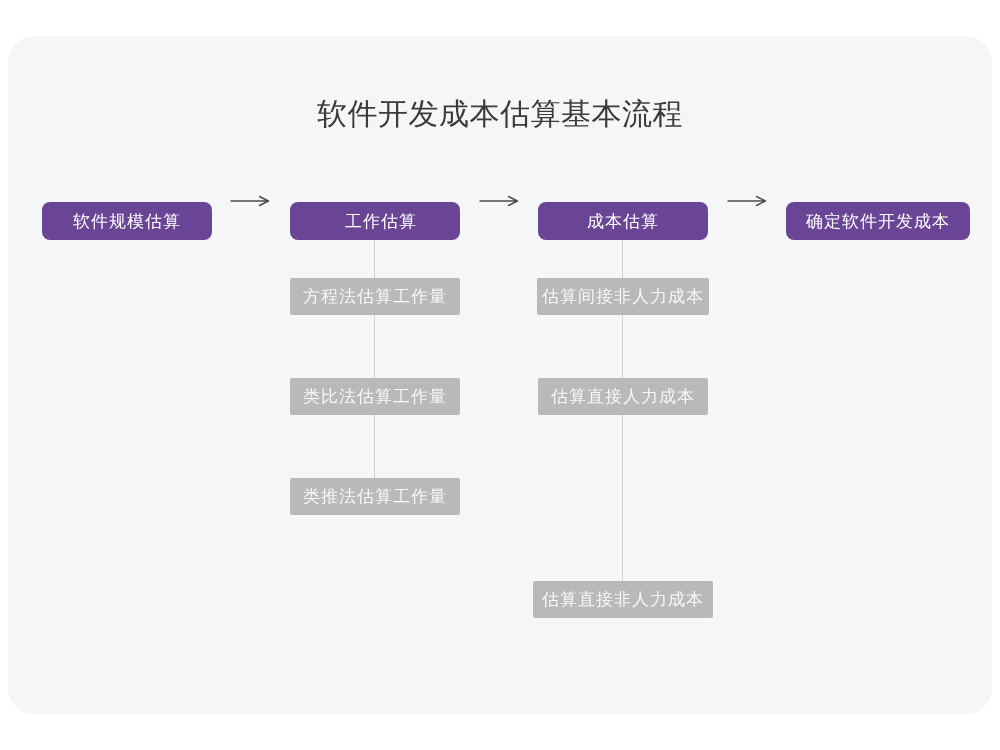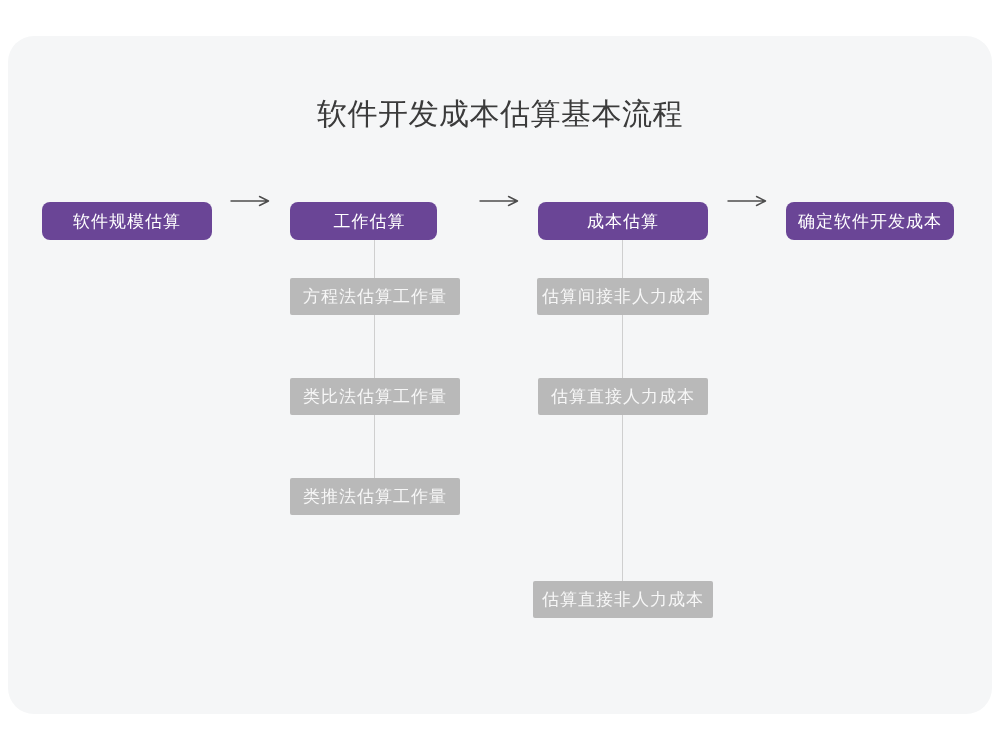--- a/index.html
+++ b/index.html
@@ -48,23 +48,23 @@
     font-size: 17px;
     display: flex;
     align-items: center;
     justify-content: center;
     letter-spacing: 1px;
     z-index: 2;
     box-sizing: border-box;
     margin-top: 20px;
   }
   .stage-1 { left: 42px;  width: 170px; }
-  .stage-2 { left: 290px; width: 147px; padding-left: 12px; }
+  .stage-2 { left: 290px; width: 170px; padding-left: 12px; }
   .stage-3 { left: 538px; width: 170px; }
-  .stage-4 { left: 786px; width: 168px; }
+  .stage-4 { left: 786px; width: 184px; }
 
   .arrow {
     position: absolute;
     top: 195px;
     width: 40px;
     height: 12px;
     z-index: 2;
   }
   .arrow-1 { left: 230px; }
   .arrow-2 { left: 479px; }

